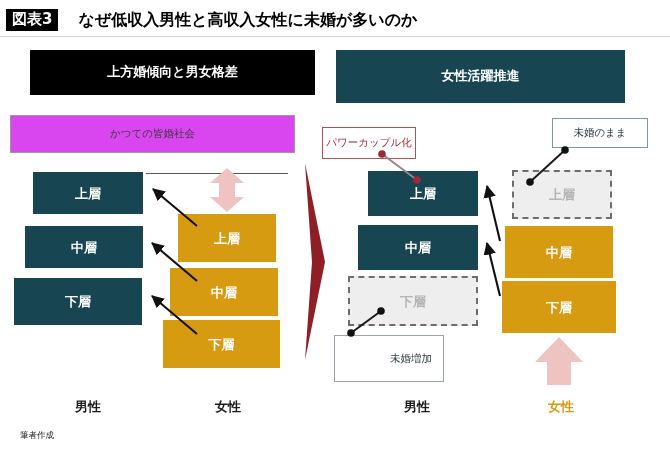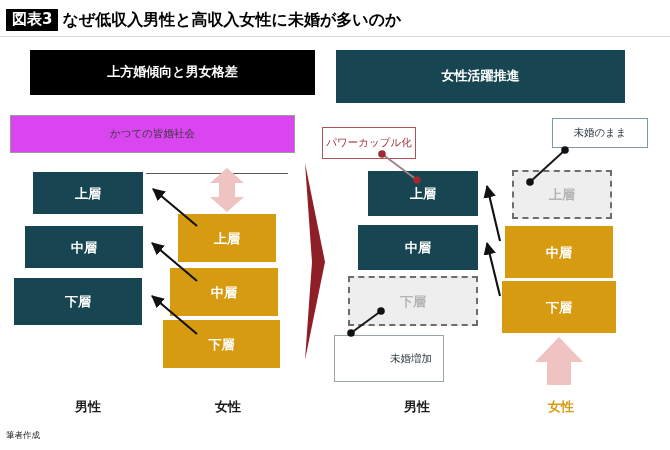--- a/index.html
+++ b/index.html
@@ -20,21 +20,21 @@
 
   
   .title-row {
     position: absolute;
     left: 6px;
     top: 6px;
     width: 658px;
     height: 28px;
     display: flex;
     align-items: center;
-    gap: 4px;
+    gap: 20px;
   }
   .title-badge {
     background: #000000;
     color: #ffffff;
     font-size: 15px;
     font-weight: bold;
     padding: 2px 6px 3px 6px;
     line-height: 1.15;
     letter-spacing: 0px;
     white-space: nowrap;
@@ -163,21 +163,21 @@
   }
 
   
   .hrule {
     position: absolute;
     background: #5a5a5a;
     height: 1px;
   }
   .note {
     position: absolute;
-    left: 6px;
+    left: 20px;
     top: 430px;
     font-size: 8.5px;
     color: #222222;
     text-align: right;
   }
   .axis-label {
     position: absolute;
     font-size: 13px;
     font-weight: bold;
     text-align: center;

